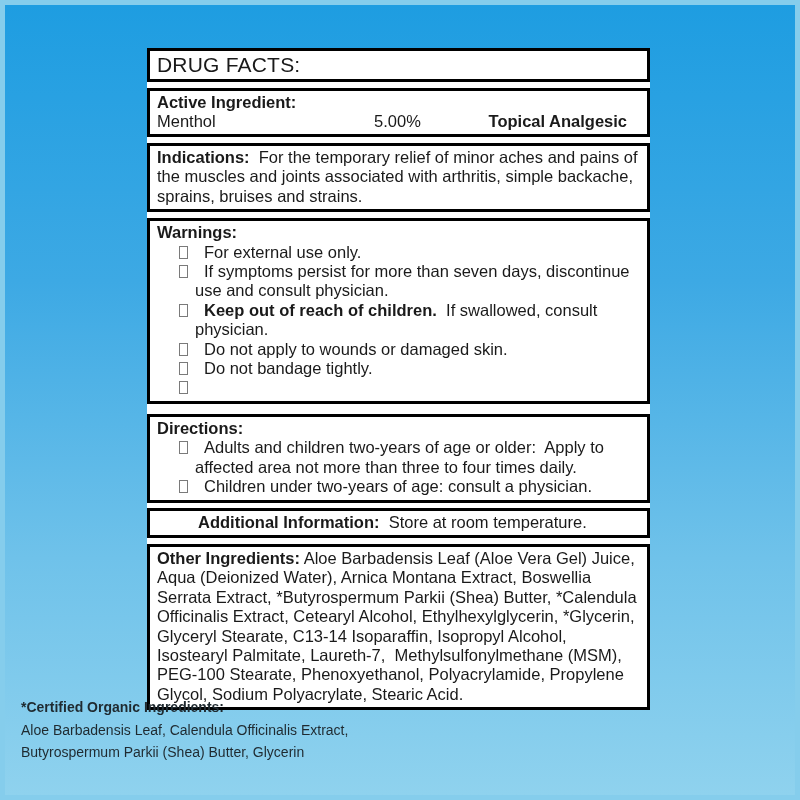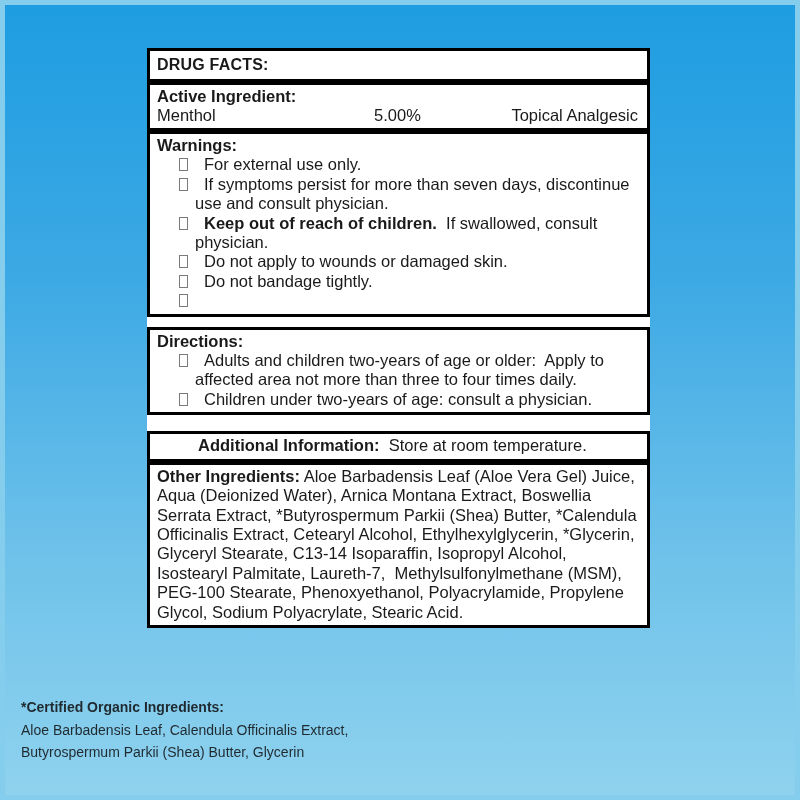--- a/index.html
+++ b/index.html
@@ -22,39 +22,39 @@
     top: 43px;
     width: 503px;
     background: #ffffff;
   }
   .sec {
     border: 3px solid #000;
     background: #fff;
     padding: 2px 7px 3px 7px;
     font-size: 16.5px;
     line-height: 19.4px;
-    margin-top: 0;
+    margin-top: 6px;
   }
   .sec:first-child { margin-top: 0; }
   .sec.gap-lg { margin-top: 10px; }
-  .sec.gap-md { margin-top: 16px; padding-left: 48px; }
+  .sec.gap-md { margin-top: 5px; padding-left: 48px; }
   .b { font-weight: bold; }
   .pre { white-space: pre-wrap; }
 
   .drug-facts-title {
-    font-size: 16px;
-    font-weight: bold;
+    font-size: 21px;
+    font-weight: normal;
     line-height: 23px;
     letter-spacing: 0.2px;
   }
   .ai-heading { font-weight: bold; line-height: 19px; }
   .ai-row { display: flex; line-height: 19px; }
   .ai-row > span { flex: 1; }
   .ai-pct { text-align: center; }
-  .ai-purpose { text-align: right; padding-right: 2px; }
+  .ai-purpose { text-align: center; padding-right: 2px; font-weight: bold; }
 
   .sec-heading-block { font-weight: bold; }
 
   ul.items { list-style: none; }
   ul.items li {
     padding-left: 38px;
     text-indent: -16px;
   }
   .tofu {
     display: inline-block;
@@ -91,20 +91,23 @@
 
     <div class="sec">
       <div class="ai-heading">Active Ingredient:</div>
       <div class="ai-row">
         <span>Menthol</span>
         <span class="ai-pct">5.00%</span>
         <span class="ai-purpose">Topical Analgesic</span>
       </div>
     </div>
 
+    <div class="sec">
+      <span class="b">Indications:</span><span class="pre">  For the temporary relief of minor aches and pains of the muscles and joints associated with arthritis, simple backache, sprains, bruises and strains.</span>
+    </div>
 
     <div class="sec">
       <div class="sec-heading-block">Warnings:</div>
       <ul class="items">
         <li><span class="tofu"></span><span class="b pre"></span><span class="pre">For external use only.</span></li>
         <li><span class="tofu"></span><span class="b pre"></span><span class="pre">If symptoms persist for more than seven days, discontinue use and consult physician.</span></li>
         <li><span class="tofu"></span><span class="b pre">Keep out of reach of children.</span><span class="pre">  If swallowed, consult physician.</span></li>
         <li><span class="tofu"></span><span class="b pre"></span><span class="pre">Do not apply to wounds or damaged skin.</span></li>
         <li><span class="tofu"></span><span class="b pre"></span><span class="pre">Do not bandage tightly.</span></li>
         <li><span class="tofu"></span><span class="b pre"></span></li>

